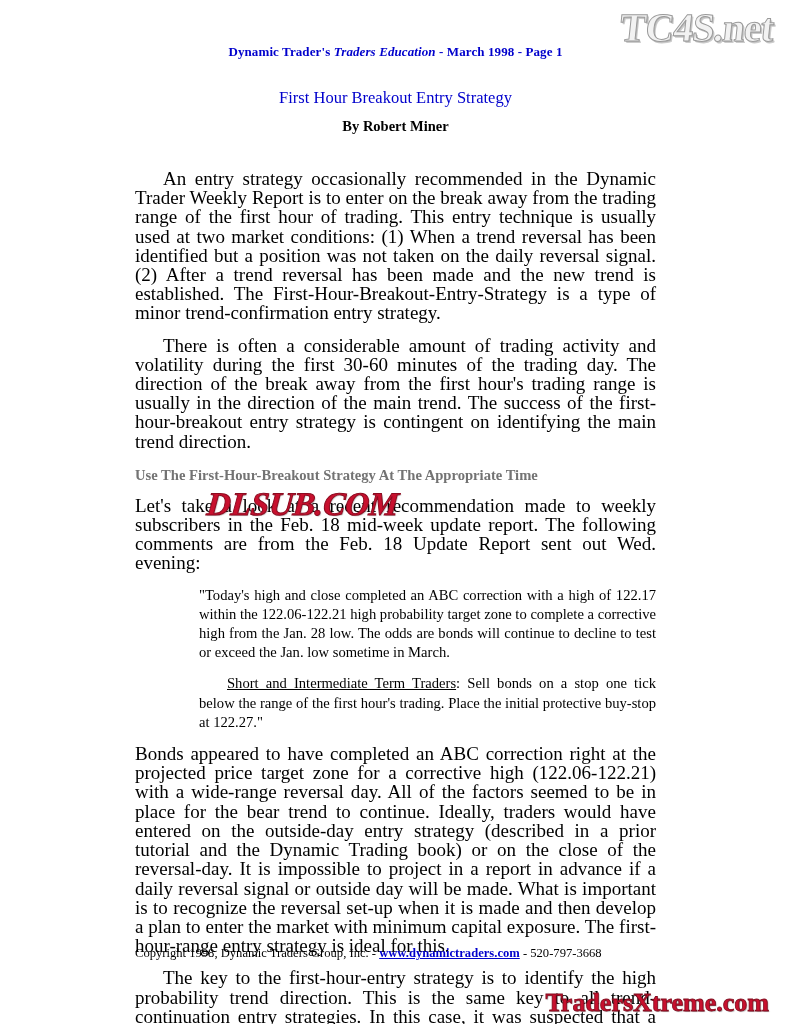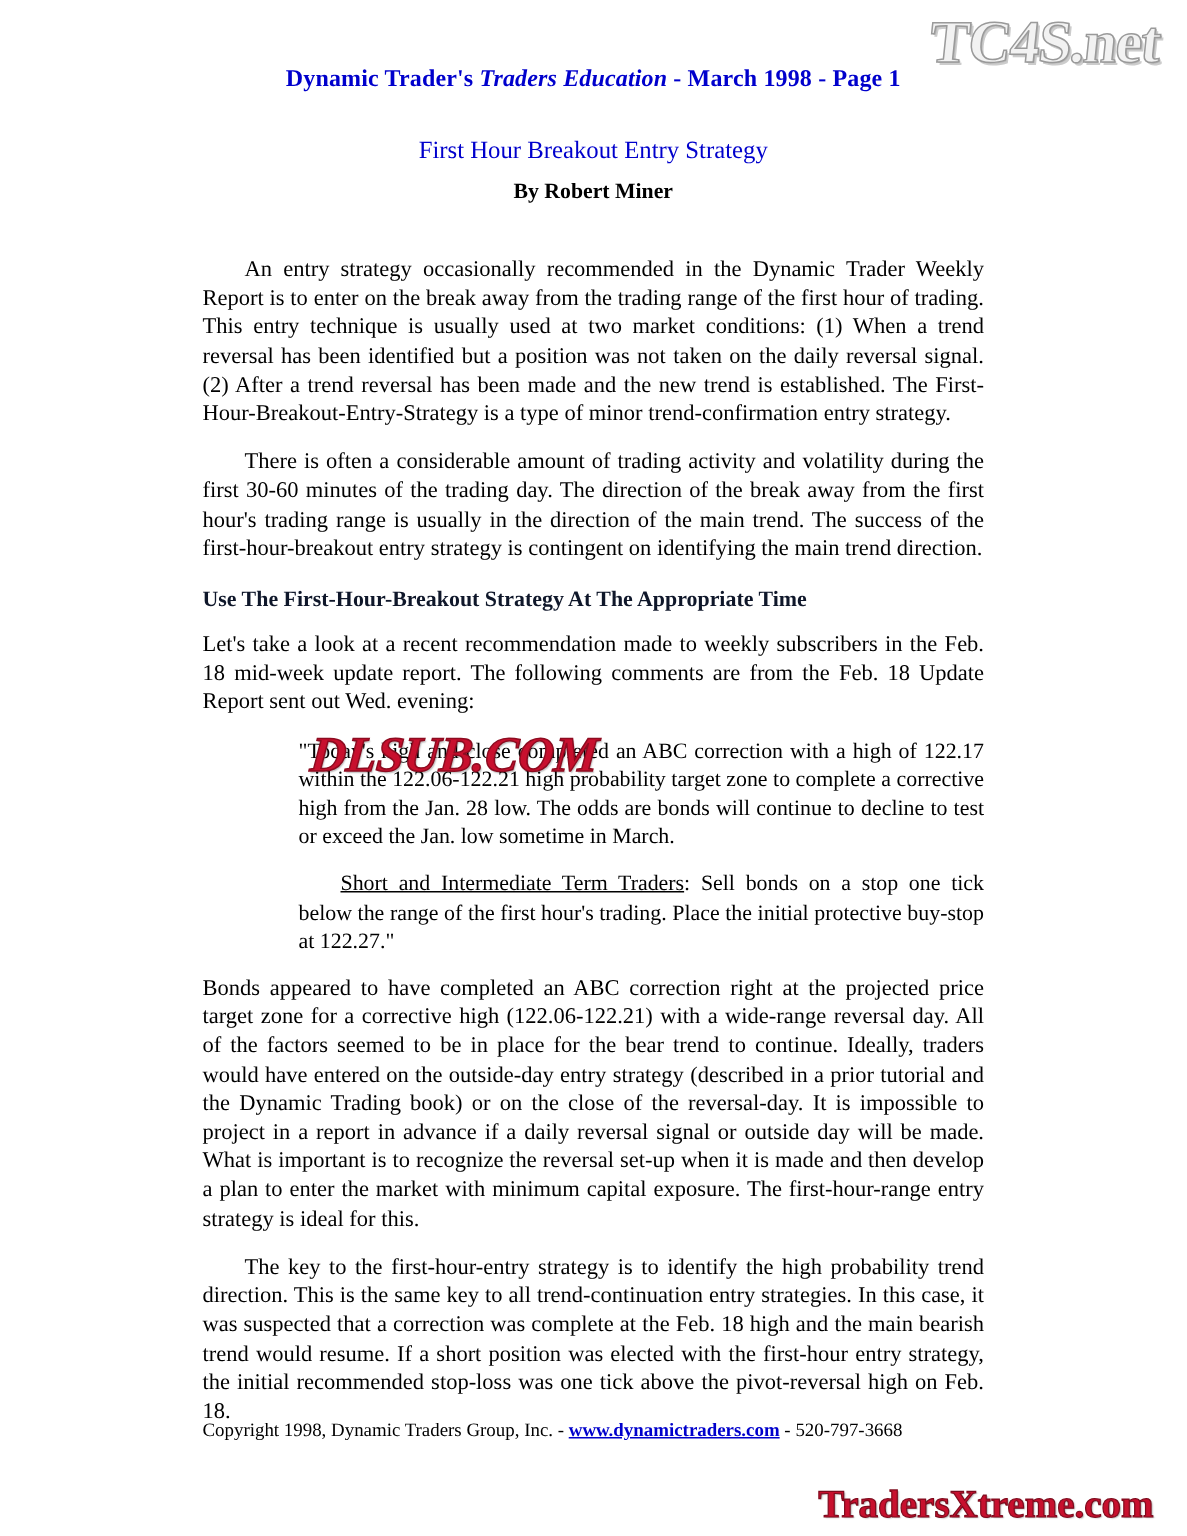--- a/index.html
+++ b/index.html
@@ -71,51 +71,51 @@
     position: absolute;
     left: 135px;
     top: 44px;
     width: 521px;
   }
 
   .running-head {
     text-align: center;
     color: #0000cc;
     font-weight: bold;
-    font-size: 16px;
+    font-size: 13px;
     margin-bottom: 28px;
     letter-spacing: .1px;
   }
   .running-head .it { font-style: italic; }
 
   .doc-title {
     text-align: center;
     color: #0000cc;
     font-weight: normal;
     font-size: 16.5px;
     margin: 0 0 10px 0;
   }
   .byline {
     text-align: center;
     font-weight: bold;
     font-size: 14.5px;
     margin: 0 0 34px 0;
   }
 
   p.body {
-    font-size: 15px;
+    font-size: 19px;
     line-height: 19.2px;
     text-align: justify;
     margin: 0 0 13px 0;
     text-indent: 28px;
   }
   p.body.noindent { text-indent: 0; }
 
   h2.sub {
-    color: #0f172a;
+    color: #737373;
     font-weight: bold;
     font-size: 14.6px;
     margin: 16px 0 12px 0;
     text-align: left;
   }
 
   .quote {
     margin: 10px 0 12px 0;
     padding-left: 64px;
     font-size: 14.6px;

